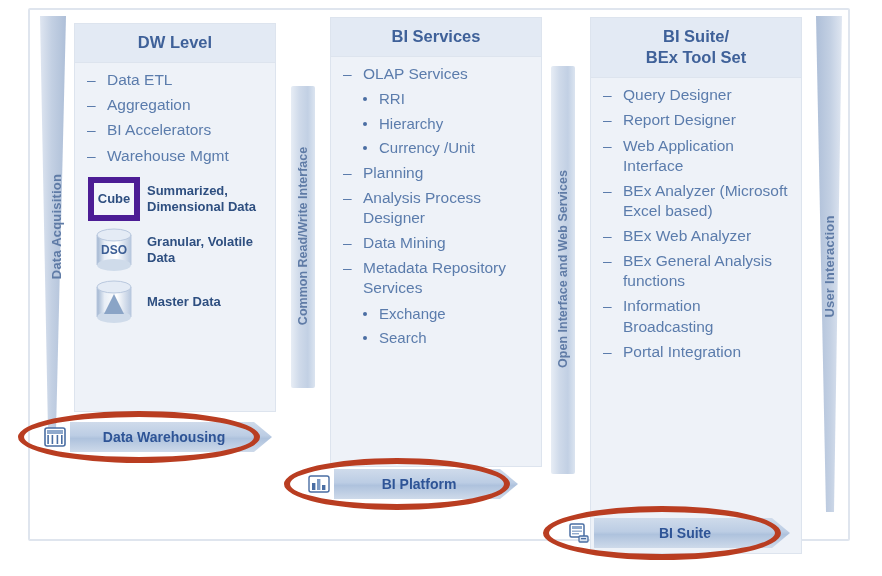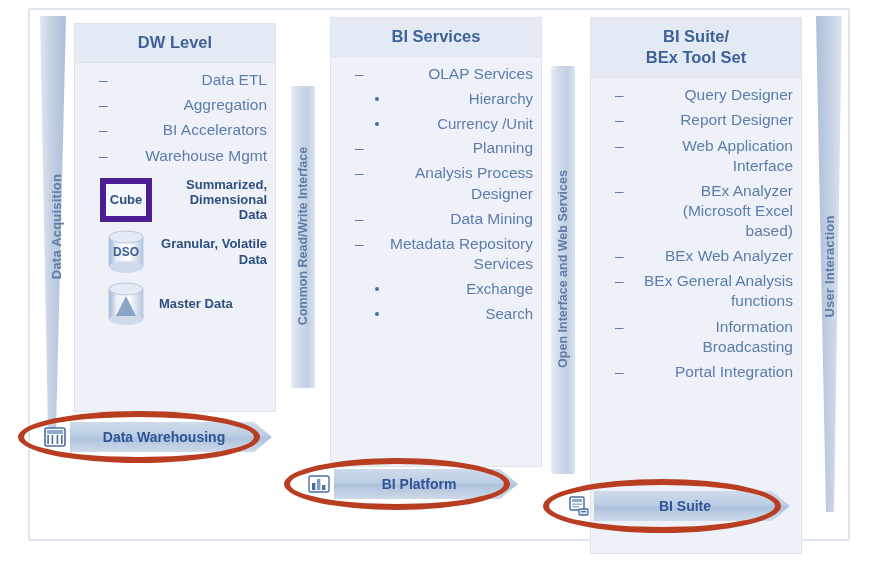--- a/index.html
+++ b/index.html
@@ -73,22 +73,21 @@
     background: #e3eaf4;
     border-bottom: 1px solid #dde4ee;
     color: #3f6199;
     font-weight: bold;
     font-size: 16.5px;
     text-align: center;
     line-height: 1.28;
     padding: 8px 4px 9px 4px;
   }
   .card-body {
-    padding: 7px 8px 4px 24px;
-    text-align: right;
+    padding: 7px 8px 4px 12px;
   }
 
   
   ul.dashlist, ul.dotlist {
     list-style: none;
     margin: 0; padding: 0;
   }
   li.dash, li.dot {
     position: relative;
     color: #5b7cac;
@@ -293,20 +292,21 @@
         <div class="obj-text">Master Data</div>
       </div>
     </div>
   </div>
 
   <div class="card" style="left:330px; top:17px; width:212px; height:450px;">
     <div class="card-header">BI Services</div>
     <div class="card-body">
       <ul class="dashlist">
         <li class="dash">OLAP Services</li>
+        <li class="dot">RRI</li>
         <li class="dot">Hierarchy</li>
         <li class="dot">Currency /Unit</li>
         <li class="dash">Planning</li>
         <li class="dash">Analysis Process Designer</li>
         <li class="dash">Data Mining</li>
         <li class="dash">Metadata Repository Services</li>
         <li class="dot">Exchange</li>
         <li class="dot">Search</li>
       </ul>
     </div>
@@ -374,21 +374,21 @@
             </linearGradient>
           </defs>
           <polygon points="0,0 184,0 202,15 184,30 0,30" fill="url(#badgeG1)"></polygon>
         </svg>
         <span class="badge-text">Data Warehousing</span>
       </div>
     </div>
     <div class="ellipse" style="left:-24px; top:-11px; width:242px; height:52px;"></div>
   </div>
 
-  <div class="badge-wrap" style="left:566px; top:491px; width:224px;">
+  <div class="badge-wrap" style="left:566px; top:518px; width:224px;">
     <div class="badge">
       <div class="badge-icon">
         <svg width="24" height="24" viewBox="0 0 24 24" aria-hidden="true">
           <rect x="3" y="3" width="14" height="13" rx="1.5" fill="#ffffff" stroke="#4a6ea3" stroke-width="1.5"></rect>
           <rect x="5" y="5" width="10" height="3" fill="#8fa9cc"></rect>
           <rect x="5" y="9.5" width="10" height="1.4" fill="#8fa9cc"></rect>
           <rect x="5" y="12" width="7" height="1.4" fill="#8fa9cc"></rect>
           <rect x="12" y="15" width="9" height="6" rx="1" fill="#dbe4f1" stroke="#4a6ea3" stroke-width="1.3"></rect>
           <rect x="14" y="17" width="5" height="1.3" fill="#4a6ea3"></rect>
         </svg>

